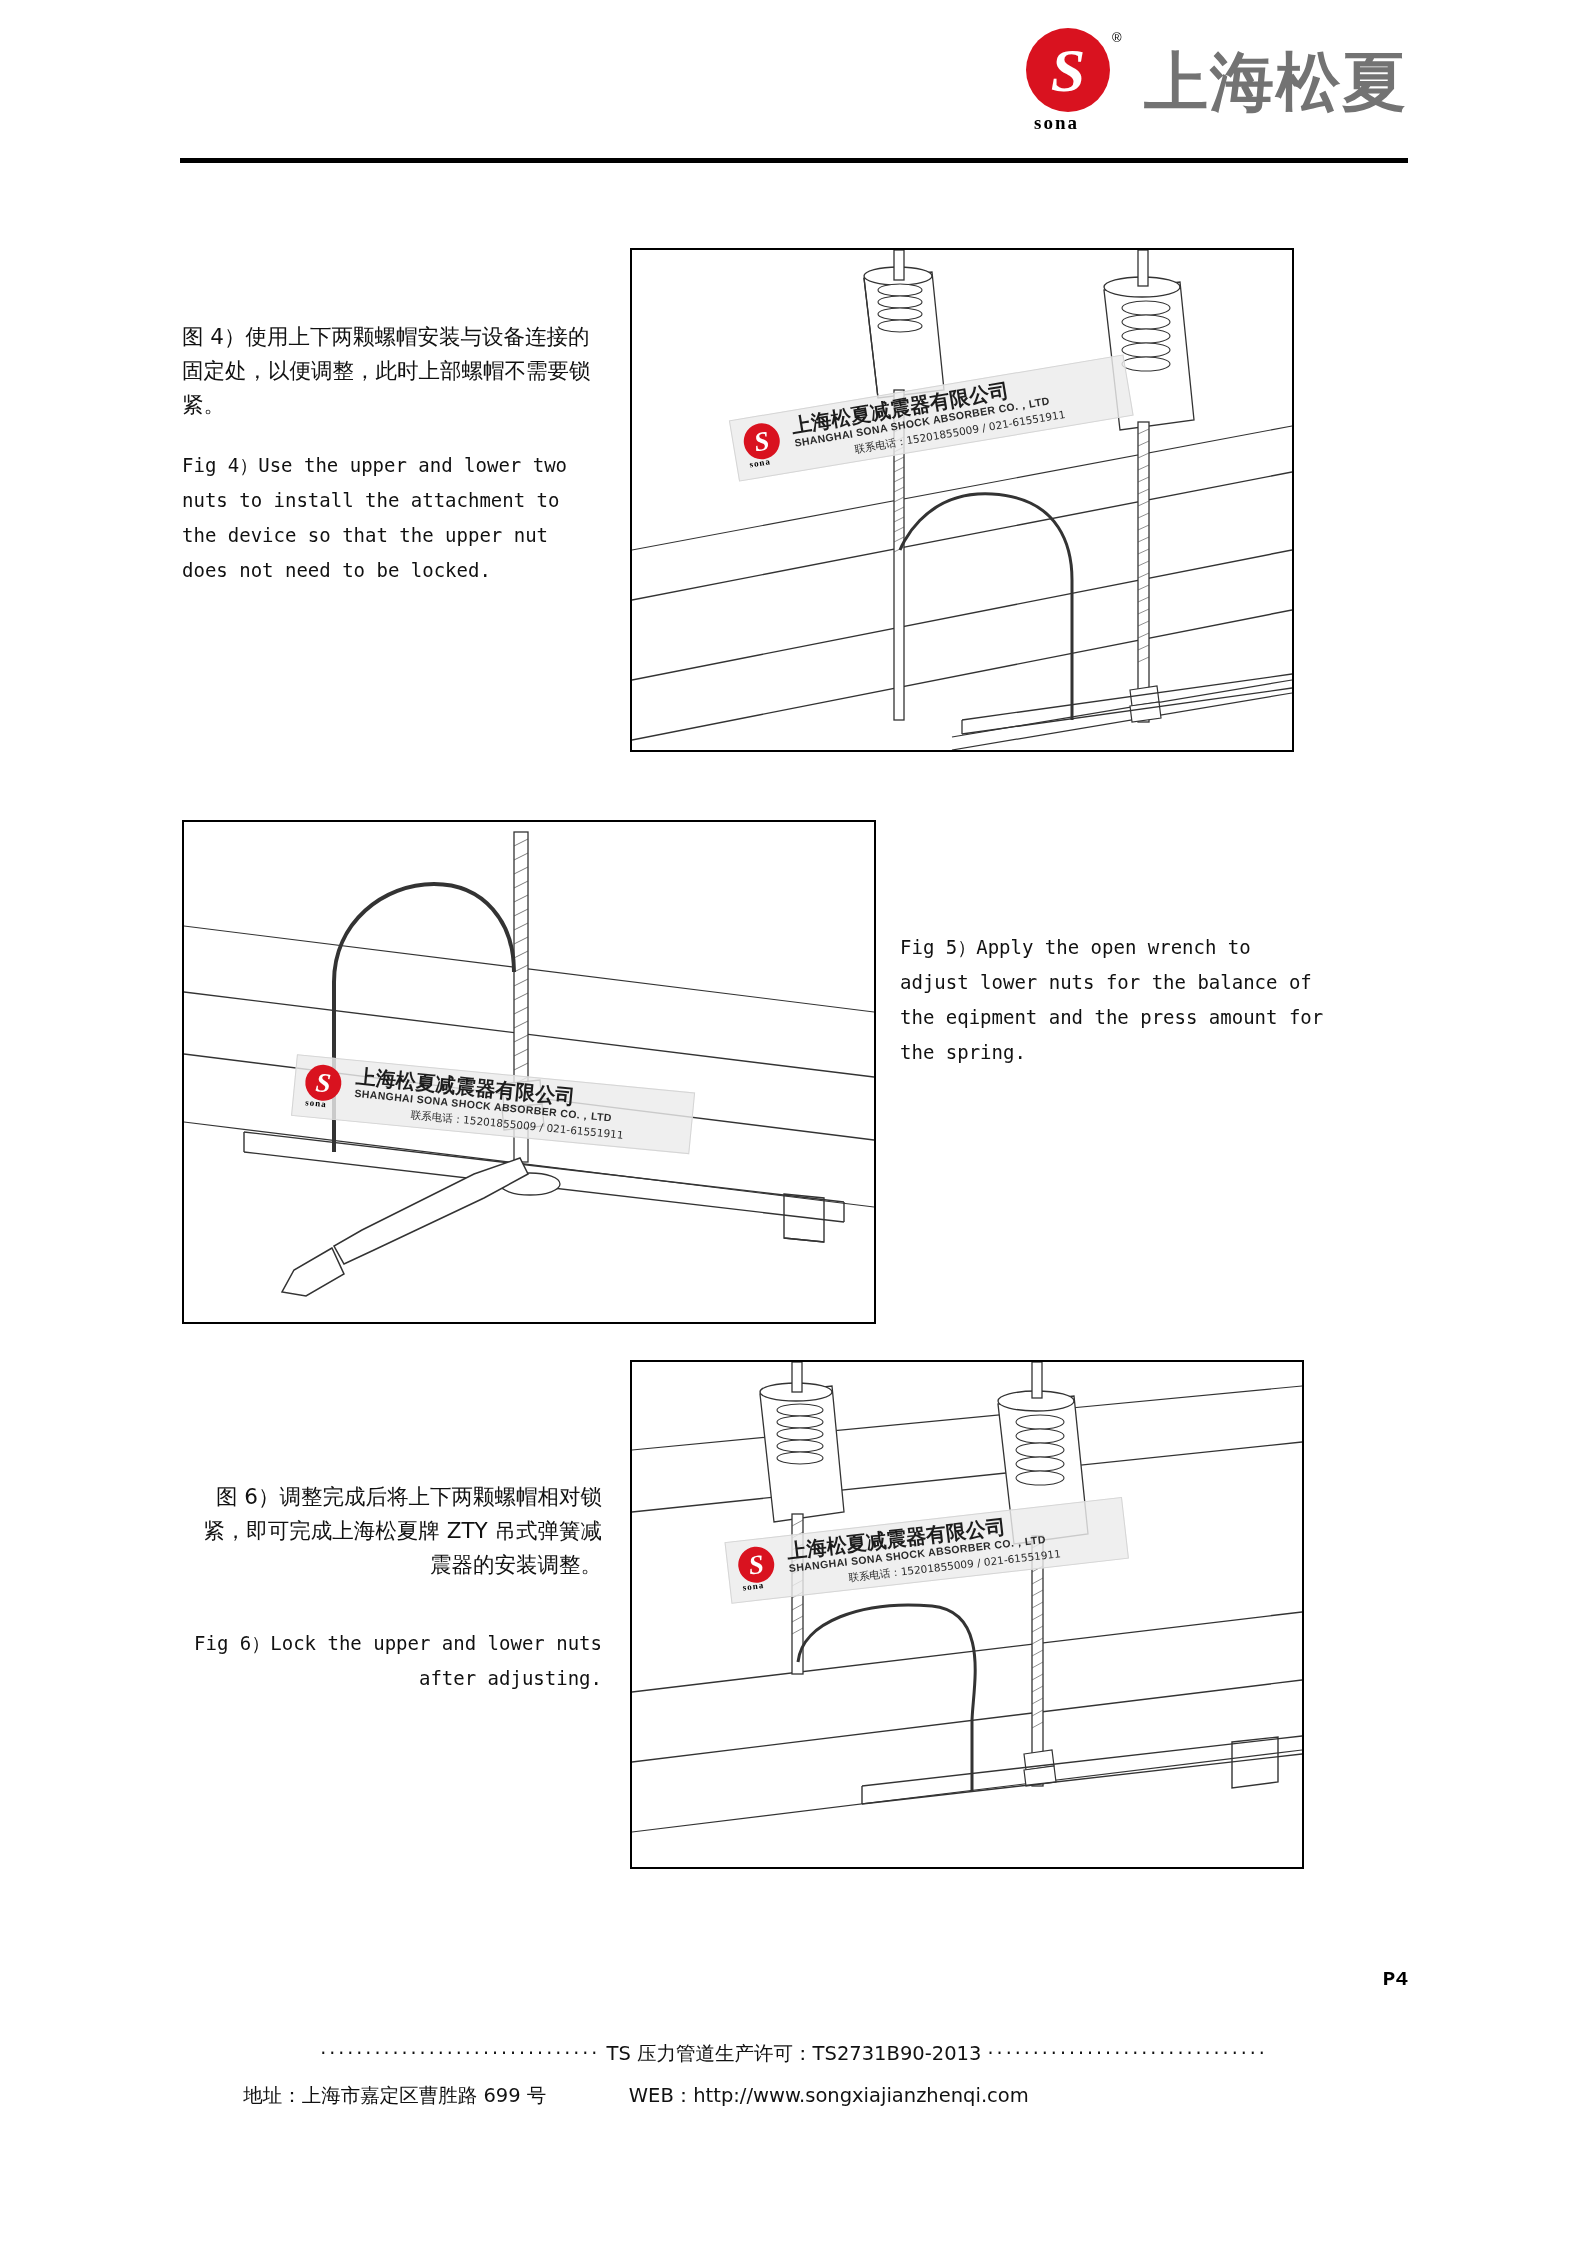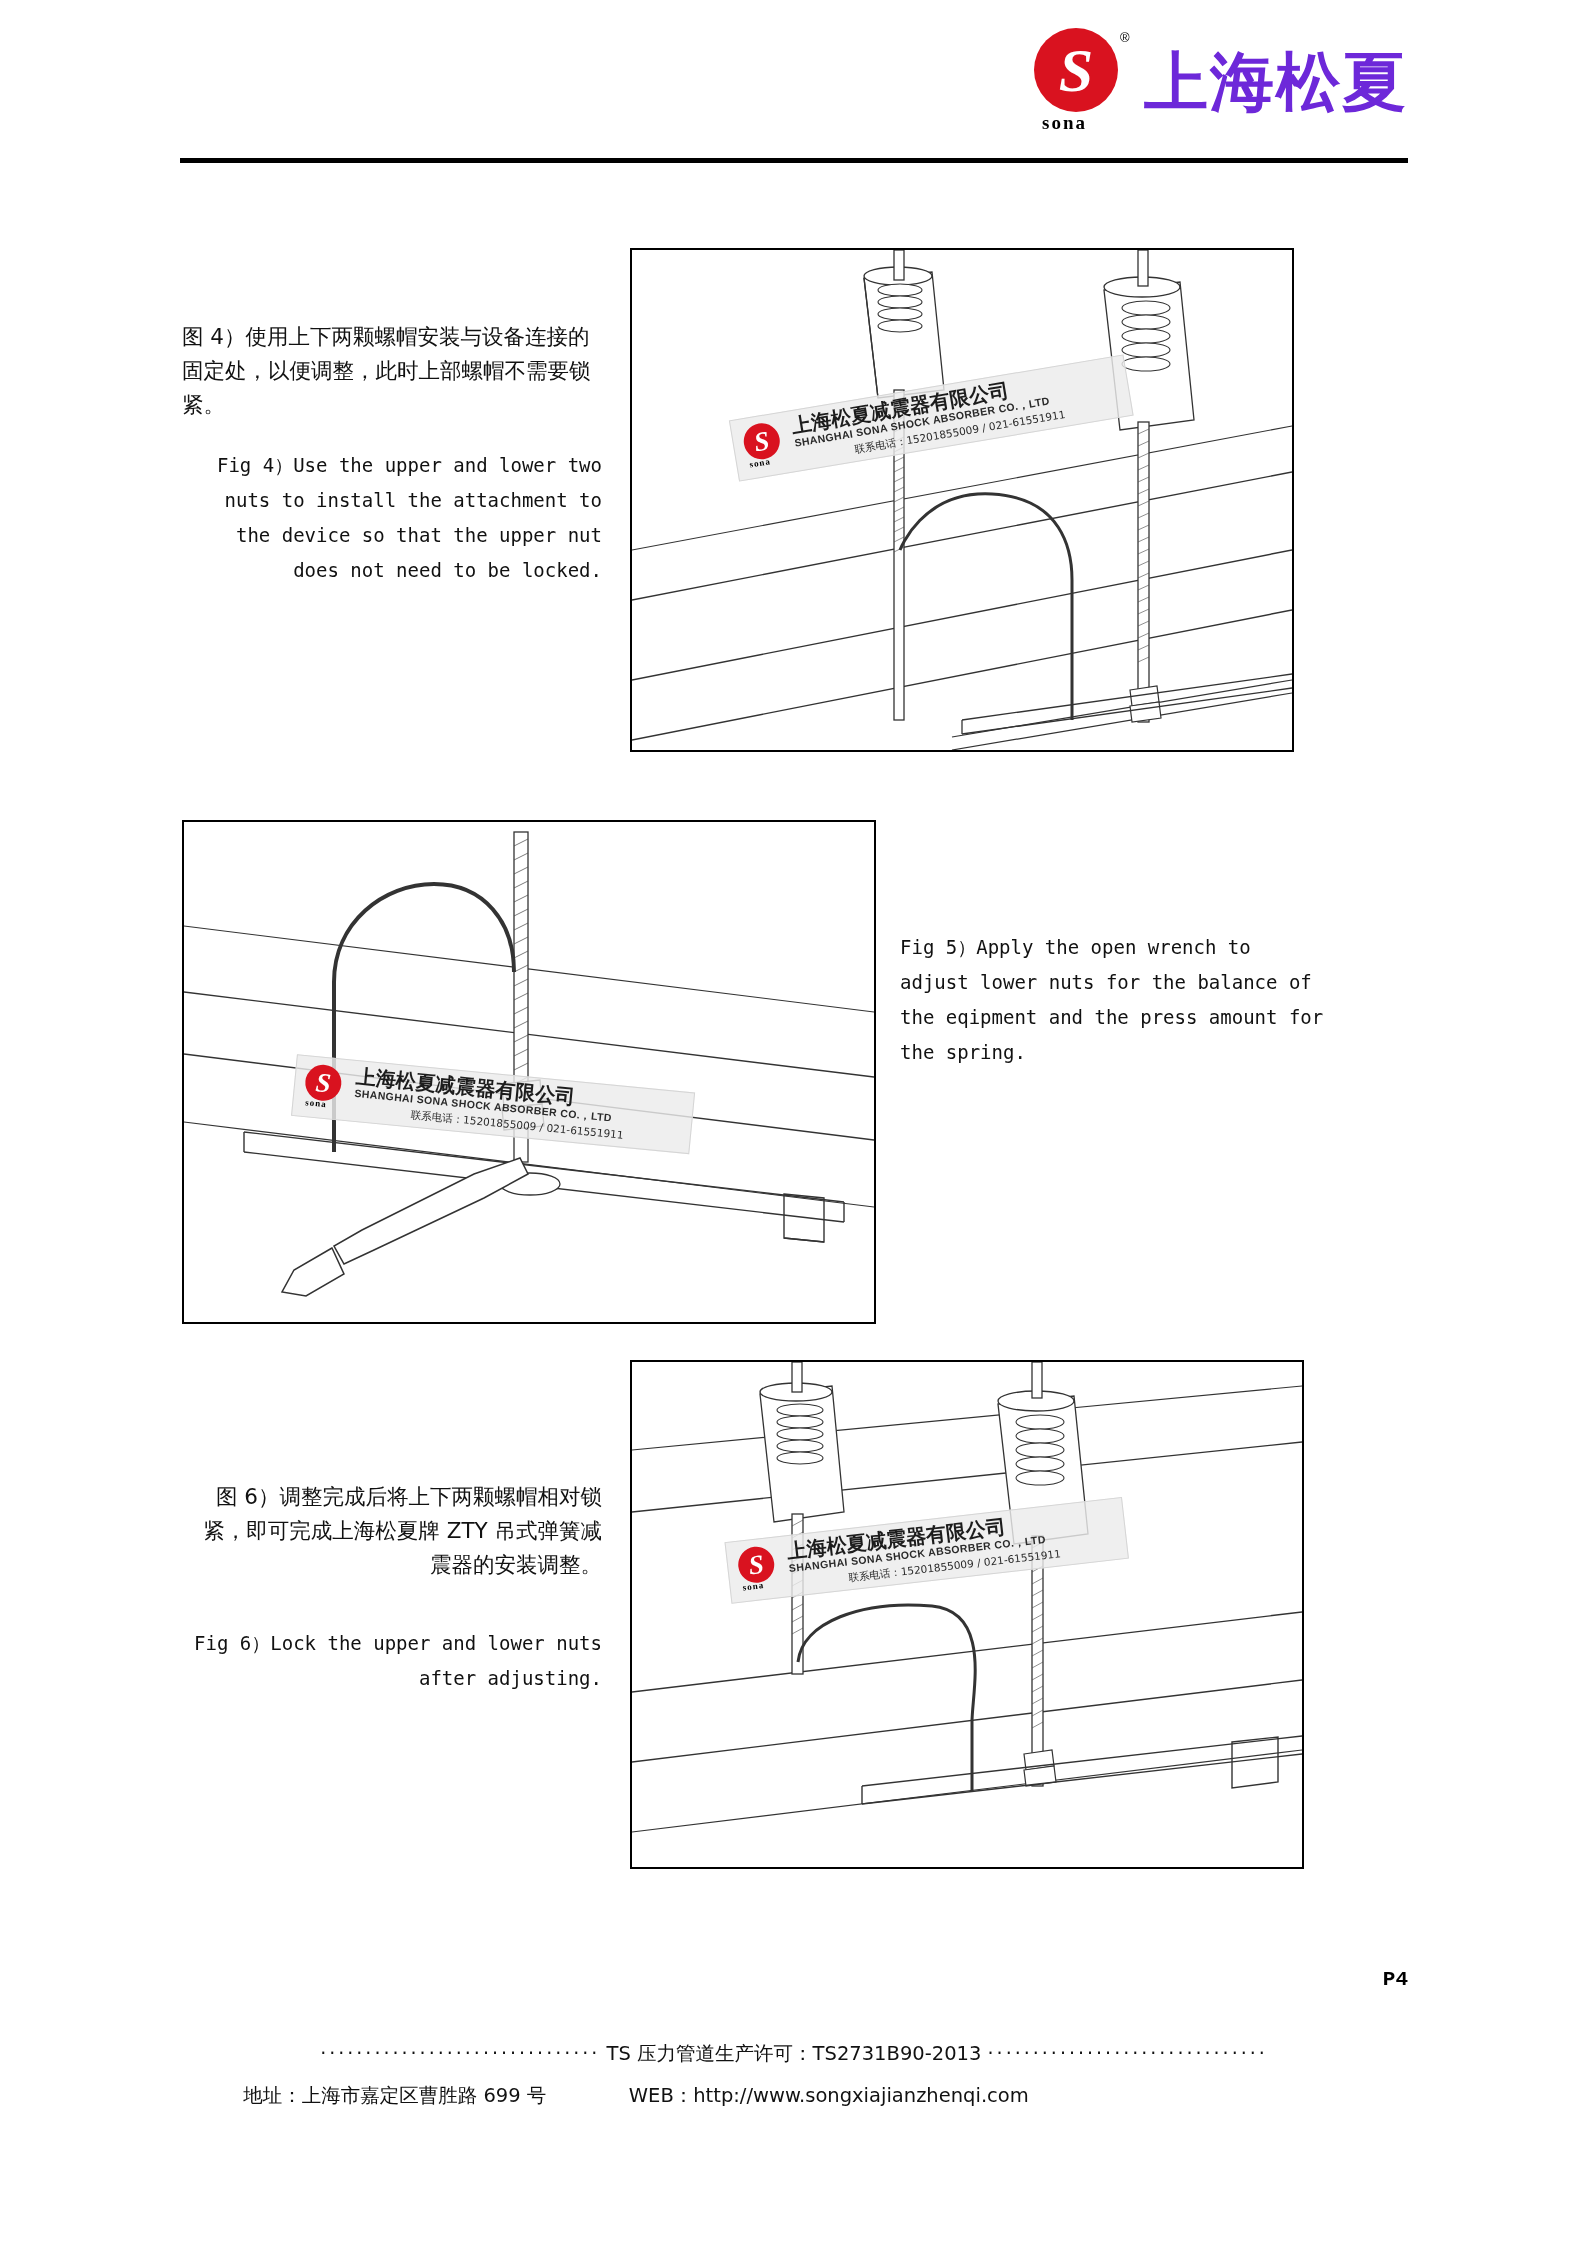--- a/index.html
+++ b/index.html
@@ -75,21 +75,22 @@
     font-weight: bold;
     font-size: 19px;
     letter-spacing: 2px;
   }
   .logo-cn {
     font-family: "DejaVu Sans", sans-serif;
     font-weight: bold;
     font-size: 64px;
     line-height: 84px;
     letter-spacing: 2px;
-    color: #6d28d9;
+    color: #737373;
+    margin-left: 8px;
   }
   .header-rule {
     position: absolute;
     left: 180px;
     top: 158px;
     width: 1228px;
     height: 5px;
     background: #000000;
   }
 
@@ -228,21 +229,21 @@
       <div class="logo-reg">®</div>
       <div class="logo-sub">sona</div>
     </div>
     <div class="logo-cn">上海松夏</div>
   </div>
   <div class="header-rule"></div>
 </div>
 
 <div class="block" style="left:182px; top:320px; width:420px;">
   <div class="txt-cn">图 4）使用上下两颗螺帽安装与设备连接的固定处，以便调整，此时上部螺帽不需要锁紧。</div>
-  <div class="txt-en" style="margin-top:26px;text-align:right;">Fig 4）Use the upper and lower two nuts to install the attachment to the device so that the upper nut does not need to be locked.</div>
+  <div class="txt-en" style="margin-top:26px;">Fig 4）Use the upper and lower two nuts to install the attachment to the device so that the upper nut does not need to be locked.</div>
 </div>
 
 <div class="fig" style="left:630px; top:248px; width:660px; height:500px;">
   <svg class="fig-canvas" viewBox="0 0 660 500" preserveAspectRatio="none">
     <g stroke="#333" stroke-width="1.4" fill="none">
 
       <path d="M0 430 L660 300"></path>
       <path d="M0 490 L660 360"></path>
       <path d="M0 350 L660 222"></path>
       <path d="M0 300 L660 176" stroke-width="1.1"></path>

